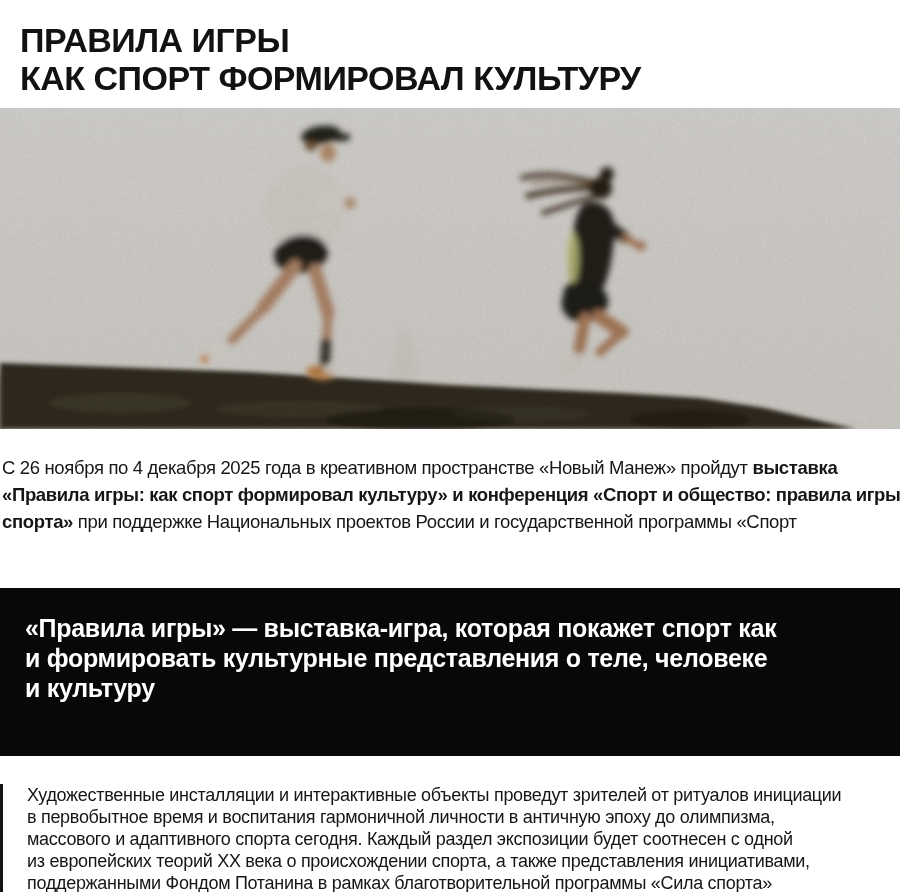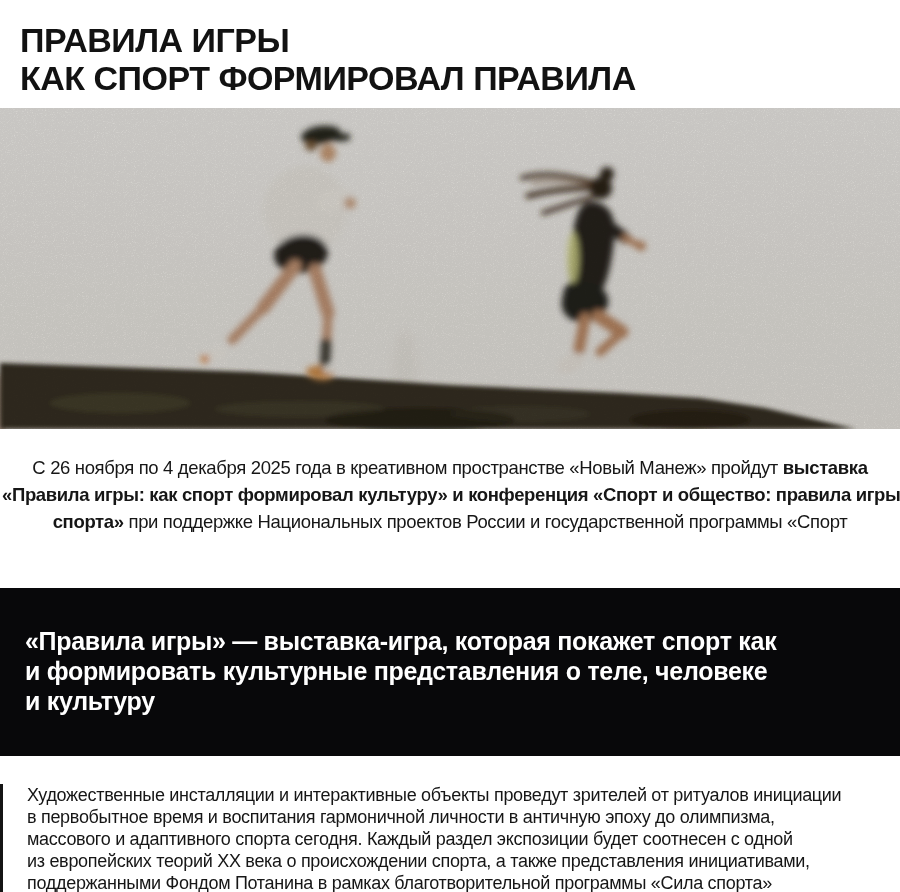--- a/index.html
+++ b/index.html
@@ -17,48 +17,48 @@
   .title div{white-space:nowrap;}
   
   .hero{
     position:absolute;top:108px;left:0;width:900px;height:321px;
     overflow:hidden;background:#e8e6e2;
   }
   .hero svg{display:block;}
   
   .intro{
     position:absolute;top:454px;left:2px;width:896px;
-    font-size:18.5px;line-height:27px;letter-spacing:-0.35px;color:#161616;text-align:center;
+    font-size:18.5px;line-height:27px;letter-spacing:-0.35px;color:#161616;
   }
   .intro div{white-space:nowrap;}
   .intro span.b{font-weight:700;}
   
   .quote{
     position:absolute;top:588px;left:0;width:900px;height:168px;
     background:#08080a;color:#ffffff;box-sizing:border-box;
-    padding:38px 20px 0 25px;
+    padding:25px 20px 0 25px;
     font-size:25px;line-height:30px;font-weight:700;letter-spacing:-0.3px;
   }
   .quote div{white-space:nowrap;}
   
   .bodytext{
     position:absolute;top:784px;left:0;width:880px;
     border-left:3px solid #141414;padding-left:24px;
     font-size:18px;line-height:22px;letter-spacing:-0.3px;color:#161616;
   }
   .bodytext div{white-space:nowrap;}
 </style>
 </head>
 <body>
 
 <div class="page">
 
   <h1 class="title" style="margin:16px;">
       <div><span>ПРАВИЛА ИГРЫ</span></div>
-      <div><span>КАК СПОРТ ФОРМИРОВАЛ ПРАВИЛА</span></div>
+      <div><span>КАК СПОРТ ФОРМИРОВАЛ КУЛЬТУРУ</span></div>
     </h1>
 
   <div class="hero">
     <svg width="900" height="321" viewBox="0 0 900 321" aria-hidden="true">
       <defs>
         <filter id="b2" x="-20%" y="-20%" width="140%" height="140%">
             <feGaussianBlur stdDeviation="2"></feGaussianBlur>
           </filter>
         <filter id="b3" x="-30%" y="-30%" width="160%" height="160%">
             <feGaussianBlur stdDeviation="3.2"></feGaussianBlur>

